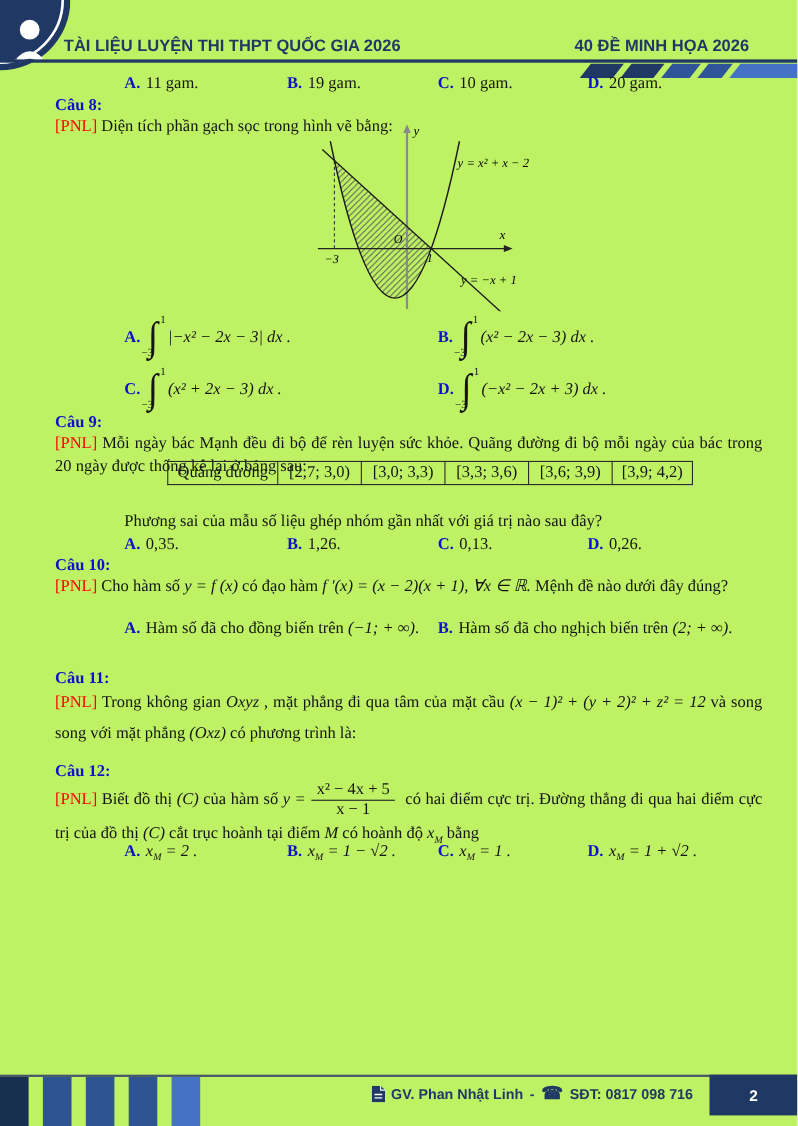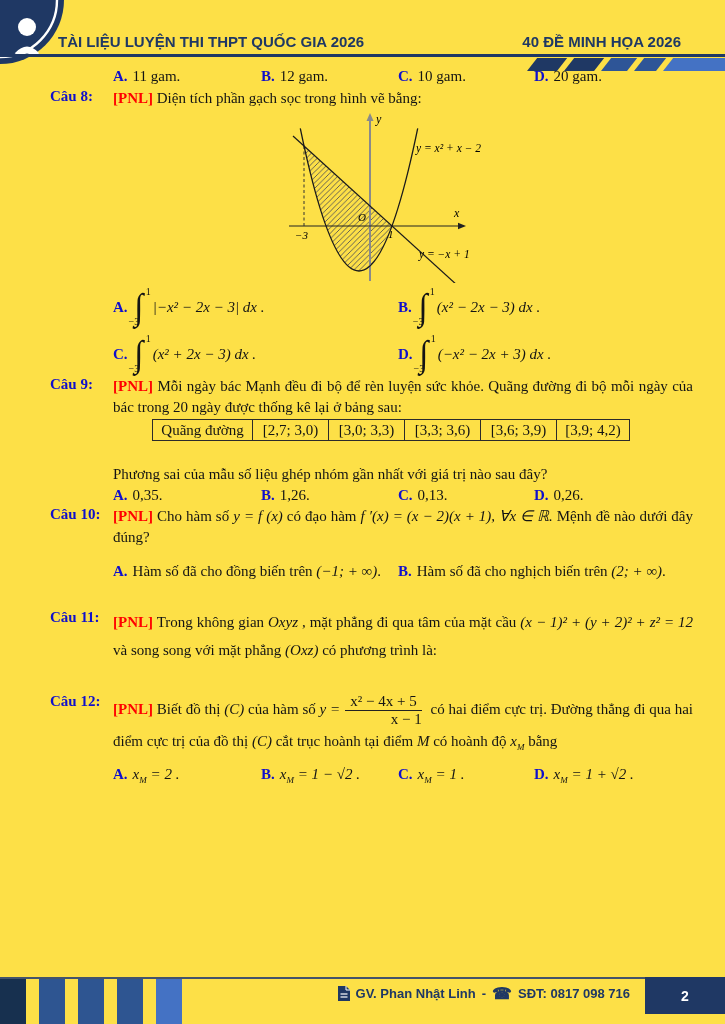--- a/index.html
+++ b/index.html
@@ -5,44 +5,44 @@
   :root{
     --navy:#1F3864;
     --letter_blue:#0F0FCC;
     --tag_red:#FF0000;
     --stripe_dark:#1F3864;
     --stripe_mid:#2E5597;
     --stripe_light:#4472C4;
     --table_border:#2b2b2b;
   }
   html,body{margin:0;padding:0;background:#fff;}
-  .page{position:relative;width:725px;height:1024px;background:#fde047;overflow:hidden;
+  .page{position:relative;width:725px;height:1024px;background:#bef264;overflow:hidden;
         font-family:"Liberation Serif",serif;font-size:15px;color:#141414;}
 
   
   .logo{position:absolute;left:0;top:0;width:64px;height:64px;}
   .h-title{position:absolute;top:33px;font-family:"Liberation Sans",sans-serif;
            font-weight:bold;font-size:15px;color:var(--navy);white-space:nowrap;}
   .h-left{left:58px;}
   .h-right{right:44px;}
   .h-line{position:absolute;left:0;top:54px;width:725px;height:3px;background:var(--navy);}
   .stripes{position:absolute;left:527px;top:58px;height:13px;display:flex;gap:7px;
            transform:skewX(-38deg);transform-origin:left bottom;}
   .stripes span{display:block;height:13px;}
   .st1{width:30px;background:var(--stripe_dark);}
   .st2{width:30px;background:var(--stripe_dark);}
   .st3{width:26px;background:var(--stripe_mid);}
   .st4{width:22px;background:var(--stripe_mid);}
   .st5{width:190px;background:var(--stripe_light);}
 
   
-  .q{position:absolute;left:50px;width:643px;display:flex;}
+  .q{position:absolute;left:50px;width:643px;display:flex;flex-direction:column;}
   .q-label{width:63px;flex:none;font-weight:bold;color:var(--letter_blue);}
   .q-body{flex:1;text-align:justify;line-height:1.4;}
-  .tag{color:var(--tag_red);font-weight:bold;}
+  .tag{color:var(--tag_red);font-weight:normal;}
   .math{font-style:italic;}
   .letter{color:var(--letter_blue);font-weight:bold;margin-right:5px;}
   .opts4{position:absolute;left:113px;width:580px;display:grid;
          grid-template-columns:148px 137px 136px auto;}
   .opts2{position:absolute;left:113px;width:580px;display:grid;
          grid-template-columns:285px auto;}
   .opt{white-space:nowrap;}
 
   
   .iopt{display:flex;align-items:center;height:46px;white-space:nowrap;}
@@ -53,21 +53,21 @@
 
   
   .stat-table{position:absolute;left:152px;top:419px;border-collapse:collapse;table-layout:fixed;}
   .stat-table td{border:1px solid var(--table_border);text-align:center;padding:0 2px;}
   .stat-table tr:first-child td{height:26px;}
   .stat-table tr:last-child td{height:20px;}
 
   
   .frac{display:inline-block;vertical-align:middle;text-align:center;margin:0 5px;line-height:1.15;}
   .frac .num{display:block;border-bottom:1px solid #222;padding:0 5px;}
-  .frac .den{display:block;text-align:right;}
+  .frac .den{display:block;}
   sub.msub{font-size:9px;font-style:italic;}
 
   
   .graph{position:absolute;left:283px;top:110px;width:220px;height:173px;}
   .gtext{font-family:"Liberation Serif",serif;font-style:italic;}
 
   
   .f-line{position:absolute;left:0;top:977px;width:725px;height:2px;background:#44546A;}
   .fstripes{position:absolute;left:0;top:979px;display:flex;gap:13px;}
   .fstripes span{display:block;width:26px;height:46px;}
@@ -99,21 +99,21 @@
   <div class="stripes">
     <span class="st1"></span>
       <span class="st2"></span>
       <span class="st3"></span>
       <span class="st4"></span>
       <span class="st5"></span>
   </div>
 
   <div class="opts4" style="top:68px;">
     <span class="opt"><span class="letter">A.</span><span>11 gam.</span></span>
-    <span class="opt"><span class="letter">B.</span><span>12 gam.</span></span>
+    <span class="opt"><span class="letter">B.</span><span>19 gam.</span></span>
     <span class="opt"><span class="letter">C.</span><span>10 gam.</span></span>
     <span class="opt"><span class="letter">D.</span><span>20 gam.</span></span>
   </div>
 
   <div class="q" style="top:88px;">
     <span class="q-label">Câu 8:</span>
     <span class="q-body"><span class="tag">[PNL]</span> <span>Diện tích phần gạch sọc trong hình vẽ bằng:</span></span>
   </div>
 
   <div class="graph">

